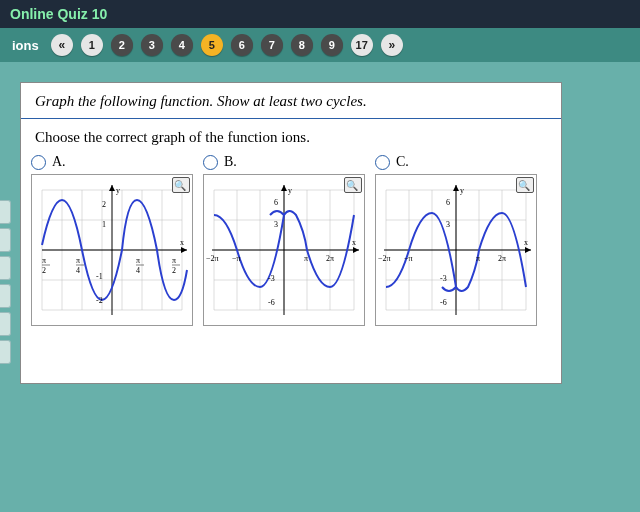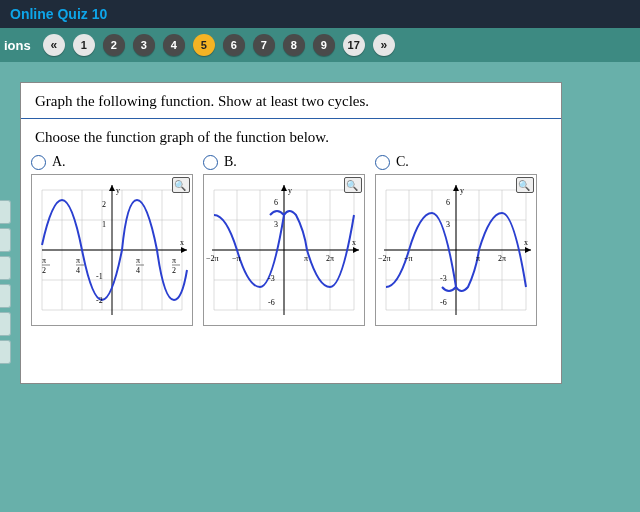--- a/index.html
+++ b/index.html
@@ -1,27 +1,27 @@
 <!DOCTYPE html>
 <html><head>
 <meta charset="utf-8">
 <style>
   html,body{margin:0;padding:0;font-family:Arial,Helvetica,sans-serif;background:#fff;}
-  .top-bar{background:#1f2b3a;color:#0ea5e9;padding:6px 10px;font-weight:bold;font-size:14px;}
+  .top-bar{background:#1f2b3a;color:#86efac;padding:6px 10px;font-weight:bold;font-size:14px;}
   .nav-bar{background:#3d8a82;padding:6px 0 6px 0;display:flex;align-items:center;}
-  .nav-label{color:#fff;font-size:13px;font-weight:bold;margin:0 8px 0 0;padding-left:4px;text-align:right;}
+  .nav-label{color:#fff;font-size:13px;font-weight:bold;margin:0 8px 0 0;padding-left:12px;text-align:right;}
   .nav-circ{width:22px;height:22px;border-radius:50%;display:flex;align-items:center;justify-content:center;
     font-size:11px;font-weight:bold;margin:0 4px;cursor:pointer;box-shadow:0 1px 1px rgba(0,0,0,.3);}
   .nav-circ.light{background:#e6e6e6;color:#222;}
   .nav-circ.dark{background:#4a4a4a;color:#fff;}
   .nav-circ.cur{background:#f5b324;color:#222;}
   .nav-circ.arrow{background:#e6e6e6;color:#222;font-size:12px;}
   .outer{background:#68b0aa;padding:20px 0 0 20px;}
   .panel{background:#fff;border:1px solid #888;width:540px;min-height:300px;}
-  .q-head{padding:10px 14px 8px 14px;font-family:'Times New Roman',serif;font-size:15px;border-bottom:1px solid #2a5fa8;}
+  .q-head{padding:10px 14px 8px 14px;font-family:'Times New Roman',serif;font-size:15px;border-bottom:1px solid #2a5fa8;font-style:italic;}
   .q-eq{padding:6px 0 0 30px;font-family:'Times New Roman',serif;font-size:14px;}
   .choose{padding:10px 14px 8px 14px;font-family:'Times New Roman',serif;font-size:15px;}
   .opts{display:flex;padding:0 6px 14px 10px;}
   .opt{margin-right:10px;}
   .opt-head{display:flex;align-items:center;font-family:'Times New Roman',serif;font-size:14px;margin-bottom:4px;}
   .radio{width:13px;height:13px;border:1.5px solid #2a5fa8;border-radius:50%;margin-right:6px;display:inline-block;}
   .graph-box{width:160px;height:150px;border:1px solid #999;position:relative;background:#fff;}
   .zoom{position:absolute;top:2px;right:2px;width:16px;height:14px;border:1px solid #555;background:#eee;
     display:flex;align-items:center;justify-content:center;font-size:10px;cursor:pointer;border-radius:2px;}
   svg{display:block;}
@@ -60,21 +60,21 @@
     <div class="stab"></div>
     <div class="stab"></div>
     <div class="stab"></div>
     <div class="stab"></div>
   </div>
 
   <div class="panel">
     <div class="q-head">
       <div>Graph the following function. Show at least two cycles.</div>
     </div>
-    <div class="choose">Choose the function graph of the function below.</div>
+    <div class="choose">Choose the correct graph of the function ions.</div>
 
     <div class="opts">
 
       <div class="opt">
         <div class="opt-head">
           <span class="radio"></span>
           <span>A.</span>
         </div>
         <div class="graph-box">
           <div class="zoom">🔍</div>

